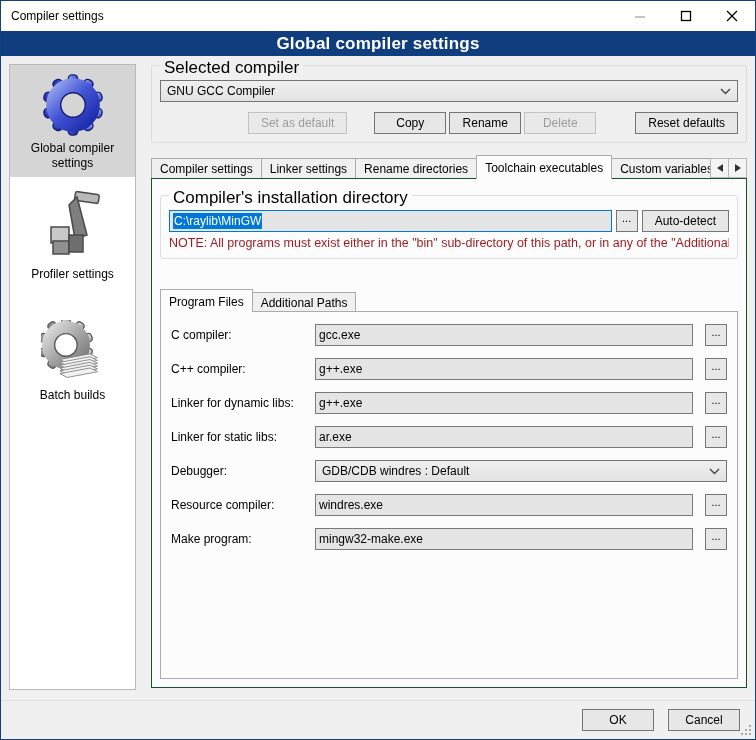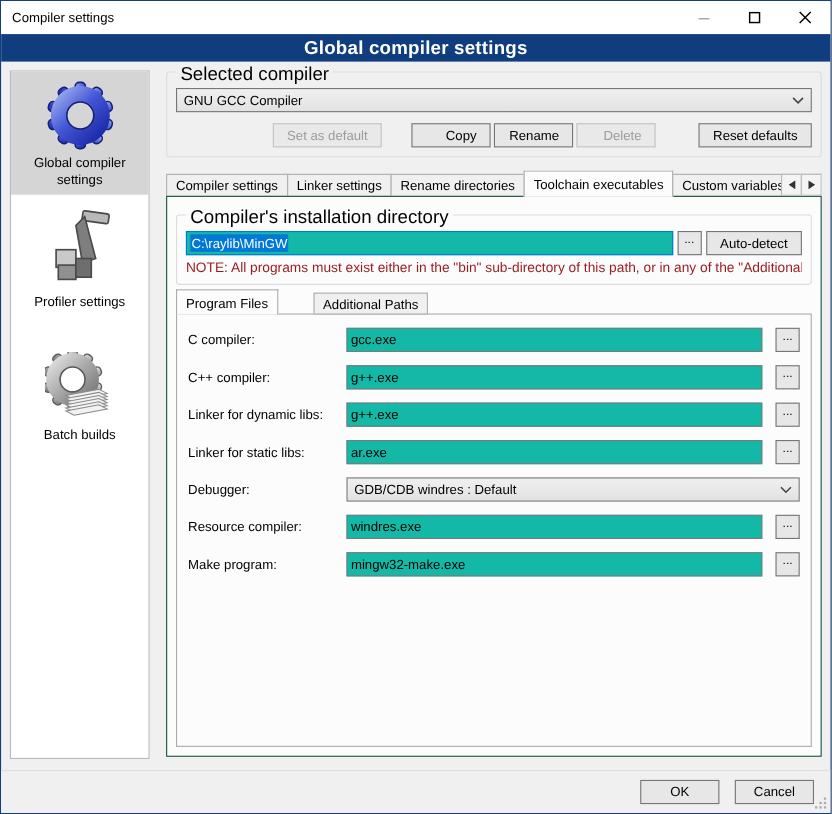--- a/index.html
+++ b/index.html
@@ -36,47 +36,47 @@
   .combo{height:22px;background:linear-gradient(#F0F0F0,#E2E2E2);border:1px solid #757575;
     display:flex;align-items:center;padding:0 6px;position:relative;cursor:default;}
   .combo .chev{margin-left:auto;}
   
   .btn{height:22px;background:#E7E7E7;border:1px solid #757575;font-size:12px;
     font-family:inherit;color:#000;padding:0 12px;cursor:default;}
   .btn:disabled{background:#E9E9E9;border-color:#C2C2C2;color:#9C9C9C;}
   .btn-row{display:flex;justify-content:flex-end;align-items:center;margin-top:10px;}
   .btn-row .sp1{width:24px;} .btn-row .sp2{width:36px;}
   .btn-row .btn+. btn{margin-left:3px;}
-  .btn-row .btn{margin-left:3px;min-width:72px;text-align:right;}
+  .btn-row .btn{margin-left:3px;min-width:72px;}
   .btn-row .btn:first-child{margin-left:0;min-width:88px;}
   
   .tabstrip{position:relative;margin-top:12px;height:24px;display:flex;align-items:flex-end;overflow:hidden;}
   .tab{background:#F0F0F0;border:1px solid #ABABAB;height:21px;padding:3px 8px 0 8px;
     font-size:12px;white-space:nowrap;margin-left:-1px;cursor:default;}
   .tab:first-child{margin-left:0;}
   .tab.active{background:#FCFCFC;height:24px;padding-top:5px;border-bottom:none;position:relative;z-index:3;}
   .tab-arrows{position:absolute;right:0;top:3px;display:flex;z-index:4;}
   .tab-arrow{width:19px;height:20px;background:#F4F4F4;border:1px solid #B8B8B8;margin-left:-1px;
     display:flex;align-items:center;justify-content:center;cursor:default;}
   .tri-l{width:0;height:0;border-style:solid;border-width:4px 6px 4px 0;border-color:transparent #333 transparent transparent;}
   .tri-r{width:0;height:0;border-style:solid;border-width:4px 0 4px 6px;border-color:transparent transparent transparent #333;}
   
   .tabpage{position:relative;margin-top:-1px;background:#FCFCFC;border:1px solid #14532d;
     height:510px;padding:8px;display:flex;flex-direction:column;z-index:1;}
   .dir-row{display:flex;align-items:center;}
-  .textbox{flex:1;height:22px;background:#14b8a6;border:1px solid #7A7A7A;display:flex;align-items:center;
+  .textbox{flex:1;height:22px;background:#e5e5e5;border:1px solid #7A7A7A;display:flex;align-items:center;
     padding:0 3px;font-size:12px;overflow:hidden;white-space:nowrap;}
   .textbox.focused{border-color:#0078D7;}
   .sel-text{background:#0078D7;color:#fff;padding:1px 1px;}
   .browse{width:22px;height:22px;margin-left:4px;background:#E7E7E7;border:1px solid #757575;
     font-size:11px;line-height:10px;padding:0 0 6px 0;font-family:inherit;cursor:default;}
   .autodetect{margin-left:4px;min-width:76px;}
   .note{margin-top:4px;color:#9B1B1E;font-size:12.5px;white-space:nowrap;overflow:hidden;}
   
-  .subtabstrip{display:flex;align-items:flex-end;height:23px;margin-top:4px;position:relative;z-index:2;gap:33px;}
+  .subtabstrip{display:flex;align-items:flex-end;height:23px;margin-top:30px;position:relative;z-index:2;}
   .subtab{background:#F0F0F0;border:1px solid #ABABAB;height:20px;padding:3px 8px 0 8px;margin-left:-1px;cursor:default;}
   .subtab:first-child{margin-left:0;}
   .subtab.active{background:#FCFCFC;height:23px;padding-top:5px;border-bottom:none;}
   .subpanel{flex:1;border:1px solid #ABABAB;margin-top:-1px;background:#FCFCFC;padding:12px 10px;}
   .fgrid{display:grid;grid-template-columns:132px 1fr 22px;column-gap:4px;row-gap:10px;align-items:center;gap:12px;}
   .fgrid .flabel{font-size:12px;}
   .fgrid .textbox{height:22px;}
   .fgrid .browse{margin-left:0;}
   .fgrid .combo{grid-column:2 / 4;}
   

